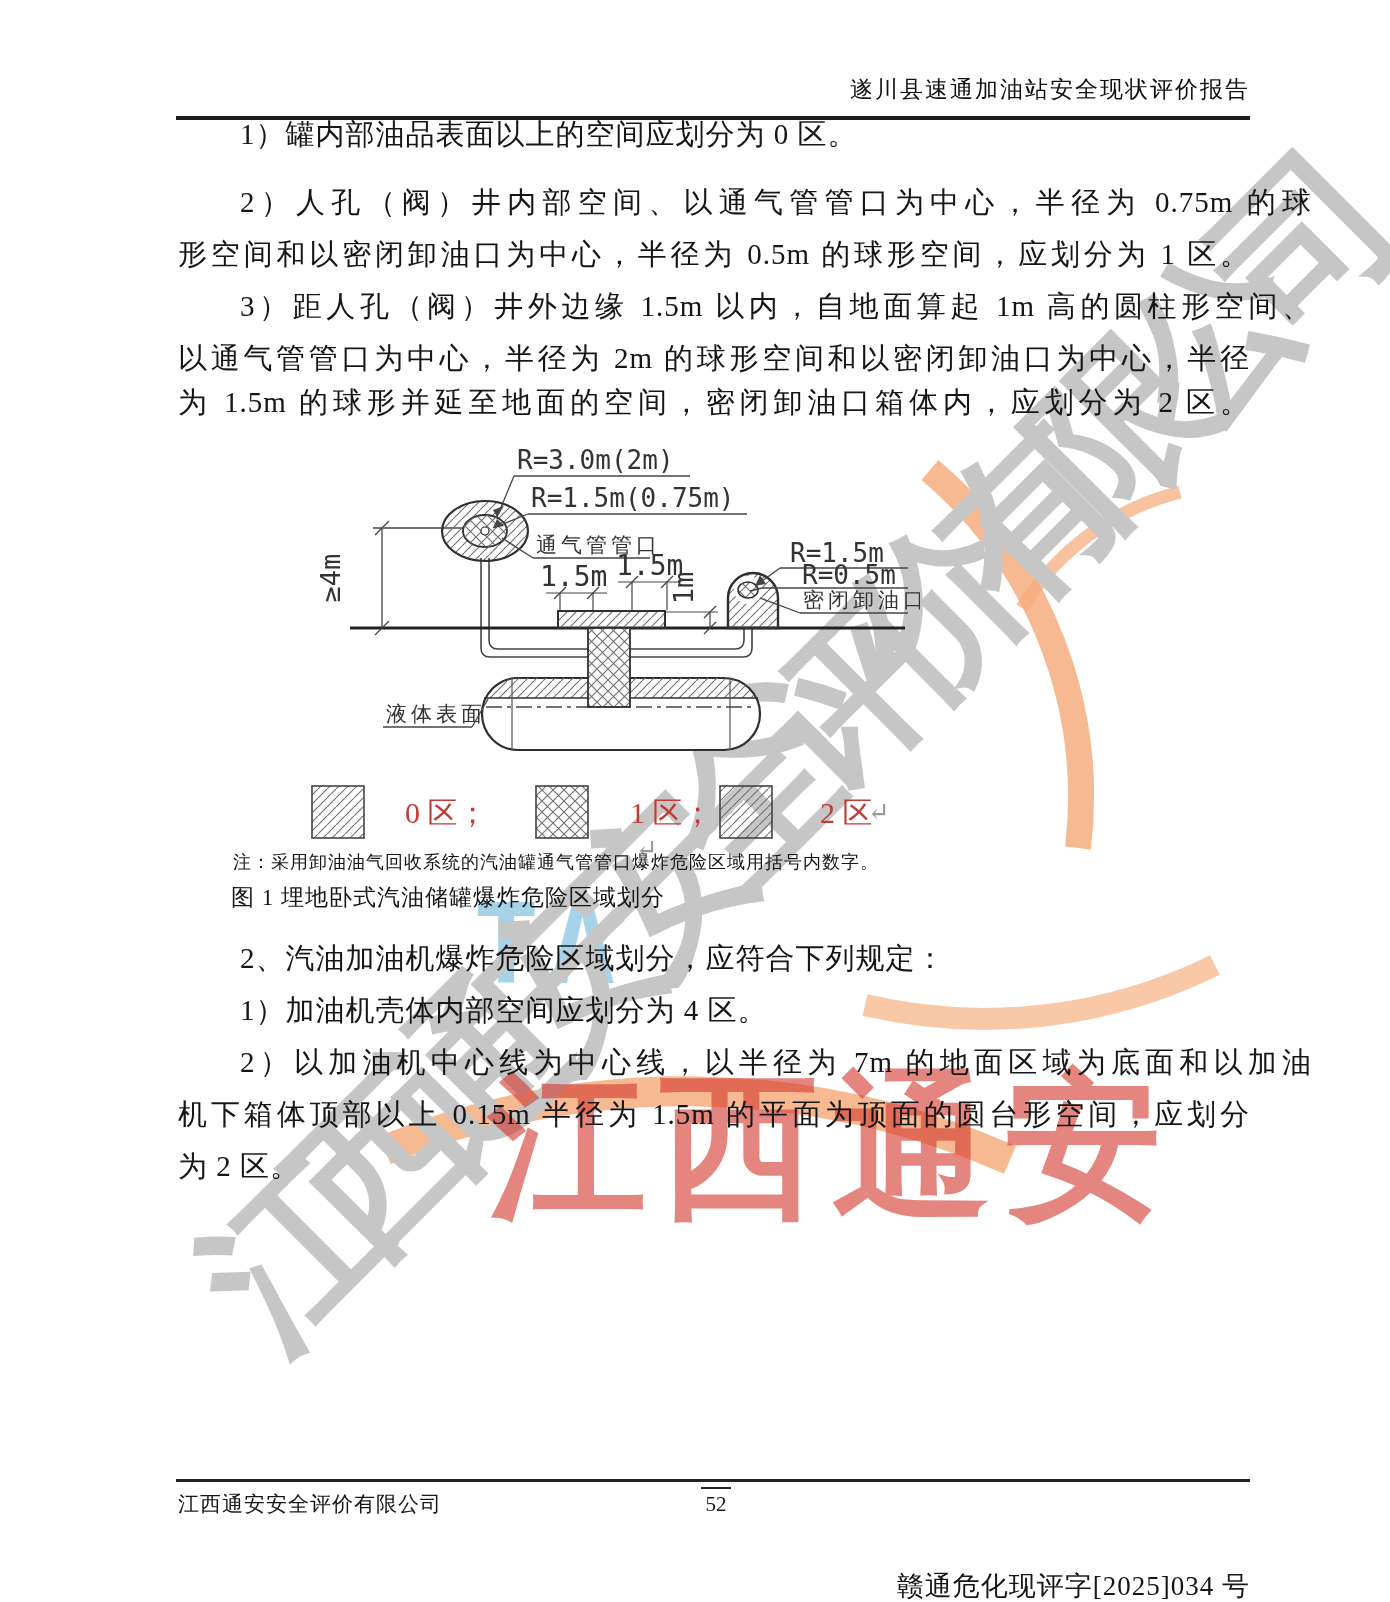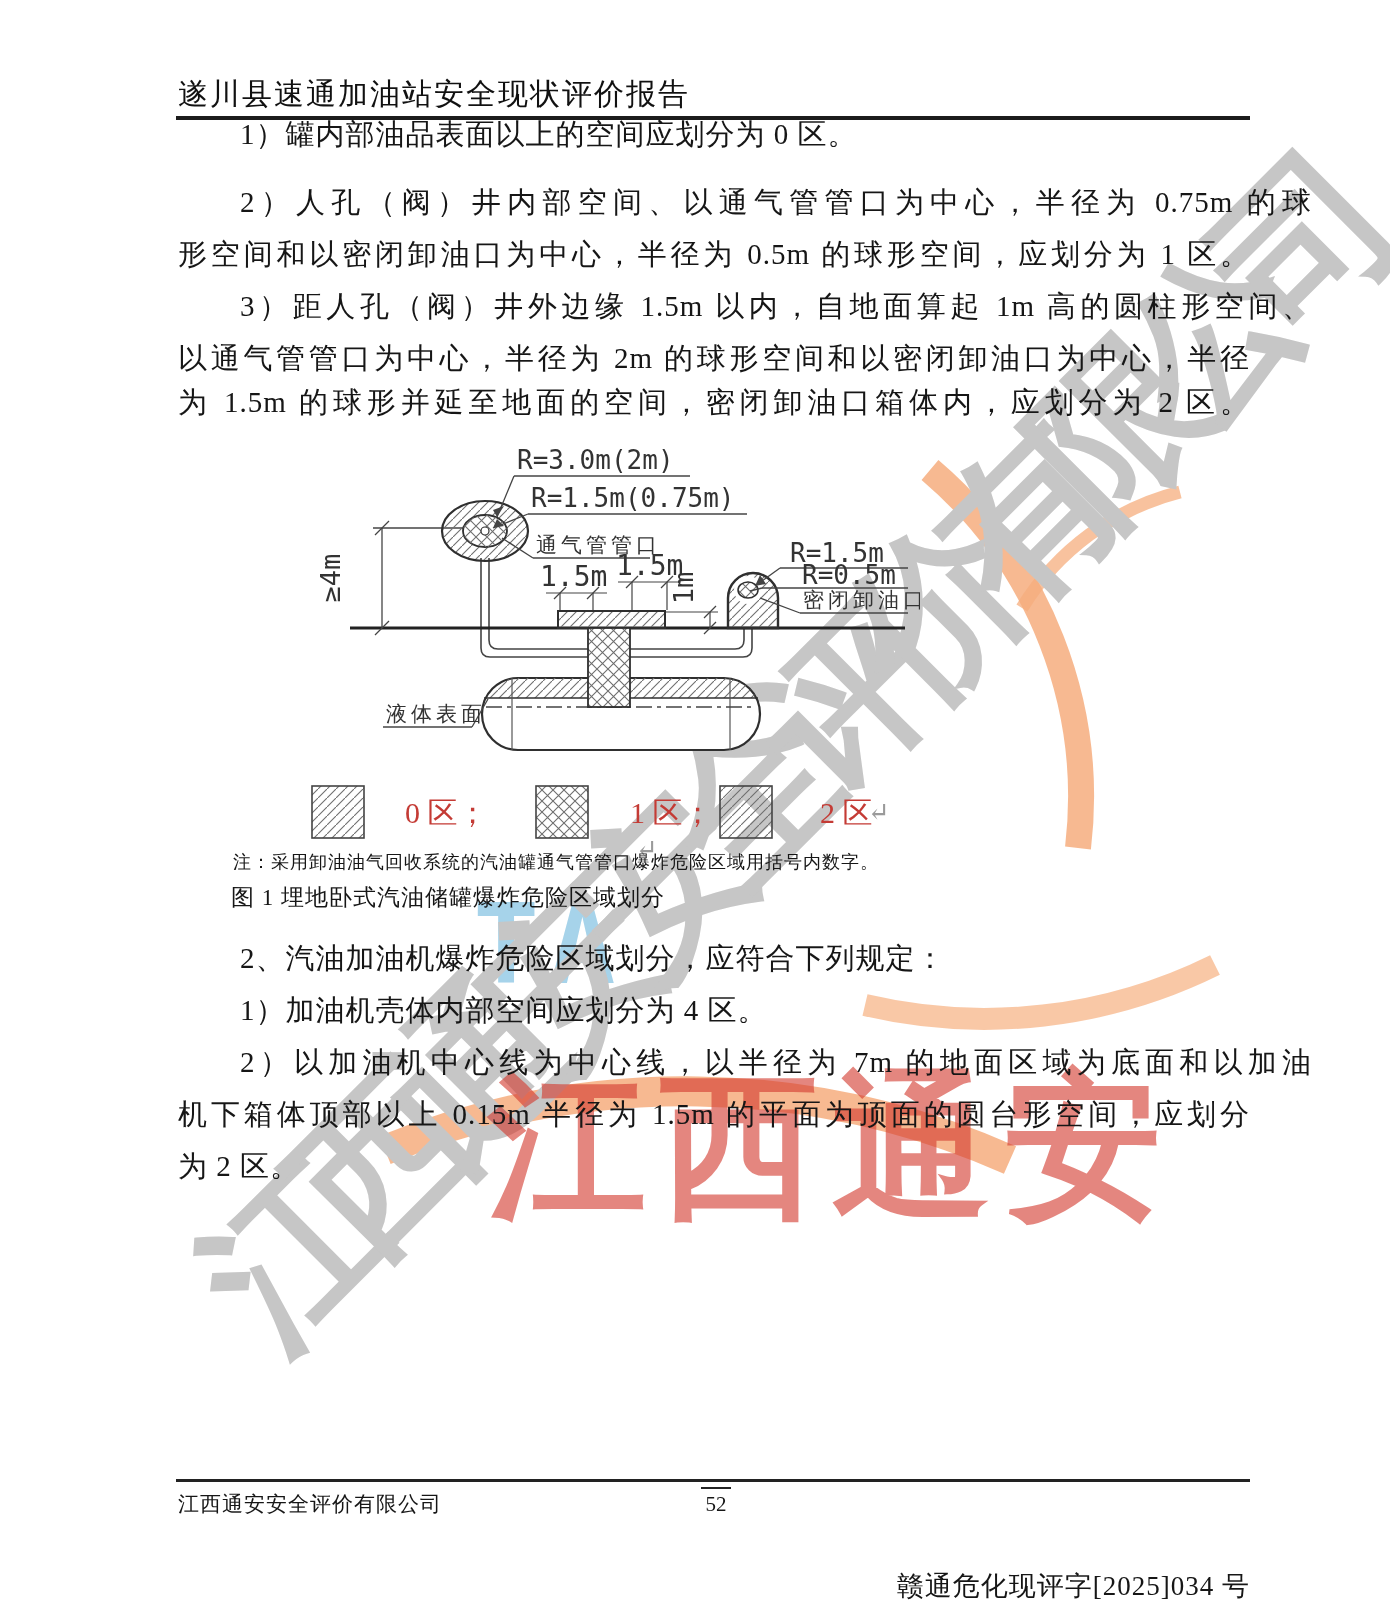--- a/index.html
+++ b/index.html
@@ -9,22 +9,22 @@
   #wm{position:absolute;inset:0;z-index:0;pointer-events:none;border-radius:21px;}
   .wm-grey{position:absolute;left:235px;top:1200px;transform-origin:0 50%;
            transform:rotate(-45deg);white-space:nowrap;font-weight:bold;
            font-family:"Liberation Sans","DejaVu Sans",sans-serif;
            font-size:170px;letter-spacing:-40px;color:#c6c6c6;}
   .wm-red{position:absolute;left:488px;top:1042px;white-space:nowrap;font-weight:bold;
           font-family:"Liberation Sans","DejaVu Sans",sans-serif;
           font-size:158px;letter-spacing:14px;color:rgba(211,60,48,0.62);text-align:center;}
   
   .content{position:absolute;inset:0;z-index:2;}
-  .hdr-title{position:absolute;left:178px;top:74px;width:1072px;text-align:left;
-             font-size:30px;letter-spacing:2px;color:#111;}
+  .hdr-title{position:absolute;left:178px;top:74px;width:1072px;text-align:right;
+             font-size:23px;letter-spacing:2px;color:#111;}
   .hdr-rule{position:absolute;left:176px;top:116px;width:1074px;height:4px;background:#1c1c1c;}
   .bline{position:absolute;left:178px;width:1072px;font-size:29px;line-height:36px;
          letter-spacing:1px;white-space:nowrap;}
   .bline.j{white-space:normal;text-align:justify;text-align-last:justify;}
   .ind{padding-left:62px;}
   .note-line{position:absolute;left:233px;top:850px;font-size:18px;letter-spacing:1px;}
   .fig-cap{position:absolute;left:195px;top:882px;font-size:23px;letter-spacing:1px;margin-left:36px;}
   .ftr-rule{position:absolute;left:176px;top:1479px;width:1074px;height:3px;background:#222;}
   .ftr-left{position:absolute;left:178px;top:1490px;font-size:21px;letter-spacing:1px;}
   .ftr-page{position:absolute;left:676px;top:1492px;width:80px;text-align:center;font-size:21px;}

